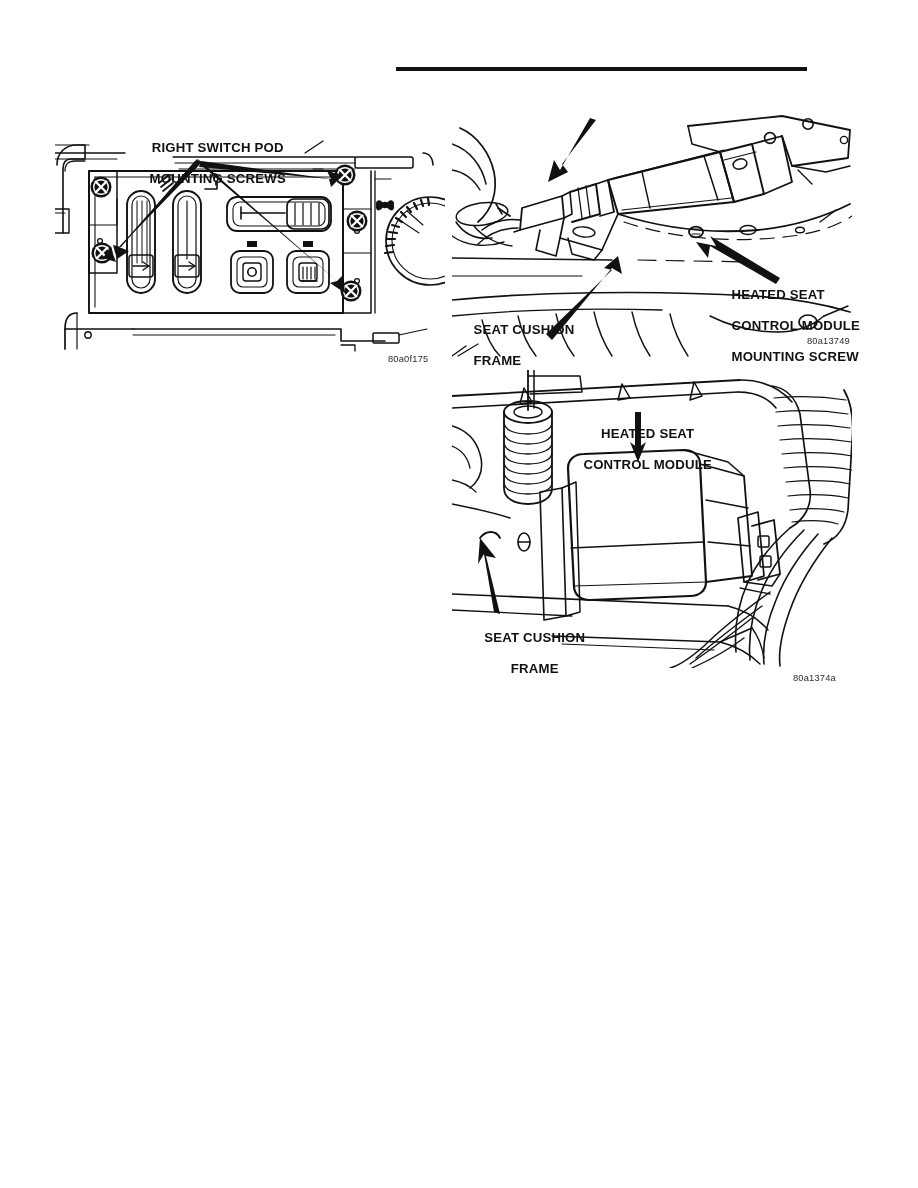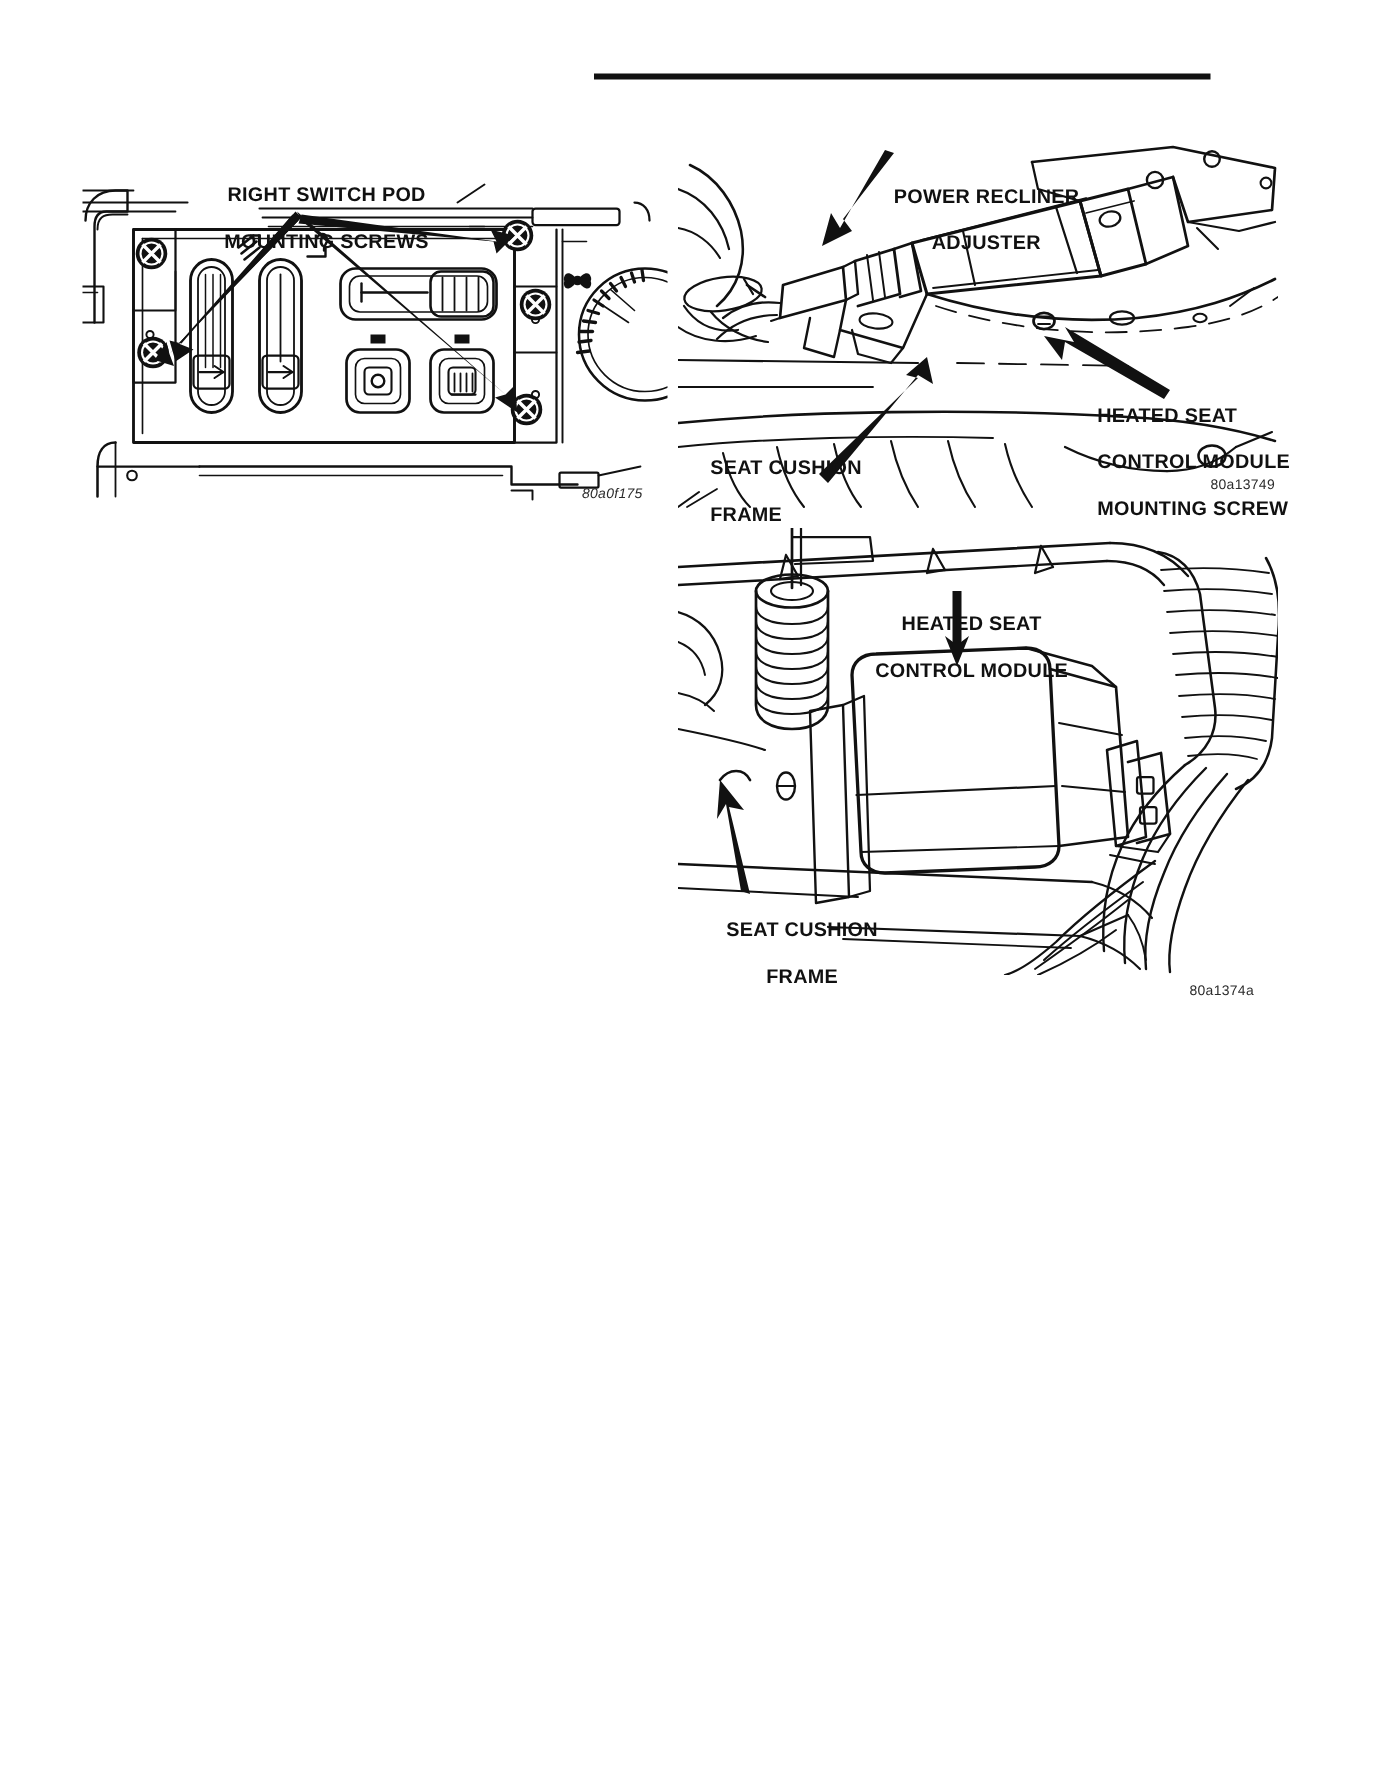--- a/index.html
+++ b/index.html
@@ -4,21 +4,21 @@
 <style>
   html,body{margin:0;padding:0;}
   body{
     width:918px;height:1188px;
     background:#ffffff;
     font-family:"Liberation Sans", sans-serif;
     position:relative;
     overflow:hidden;
     -webkit-font-smoothing:none;
   }
-  .page{position:absolute;inset:0;}
+  .page{position:absolute;inset:0;margin-top:18px;}
 
   
   .header-rule{
     position:absolute;left:396px;top:49px;width:411px;height:4px;
     background:#111111;
   }
 
   
   .figure{position:absolute;}
   .figure svg{display:block;}
@@ -219,21 +219,21 @@
 
         <path d="M146 52 L282 168 L275 170 L290 180 L288 162 L282 168 L143 46 Z"></path>
       </g>
     </svg>
   </div>
 
   <div class="callout c-center" style="left:110px;top:106px;width:200px;">
     <span>RIGHT SWITCH POD</span><br>
     <span>MOUNTING SCREWS</span>
   </div>
-  <div class="figcode" style="left:388px;top:324px;font-style:italic;">80a0f175</div>
+  <div class="figcode" style="left:388px;top:336px;">80a0f175</div>
 
   <div class="figure" style="left:452px;top:92px;">
     <svg width="400" height="248" viewBox="0 0 400 248" xmlns="http://www.w3.org/2000/svg">
       <g fill="none" stroke="#111111" stroke-width="1.6" stroke-linecap="round" stroke-linejoin="round">
 
         <path d="M8 18 C26 26 38 44 42 62 C46 82 40 100 26 112" stroke-width="1.7"></path>
         <path d="M0 34 C18 40 30 56 34 74" stroke-width="1.5"></path>
         <path d="M0 60 C12 62 22 70 28 80" stroke-width="1.4"></path>
 
         <ellipse cx="30" cy="104" rx="26" ry="11" transform="rotate(-8 30 104)" stroke-width="1.5"></ellipse>
@@ -311,24 +311,20 @@
 
         <path d="M138 8 L108 60 L102 50 L96 72 L116 62 L110 54 L144 10 Z"></path>
 
         <path d="M328 168 L258 126 L264 136 L244 132 L256 148 L258 136 L324 174 Z"></path>
 
         <path d="M94 224 L160 160 L152 158 L166 146 L170 164 L160 158 L100 230 Z"></path>
       </g>
     </svg>
   </div>
 
-  <div class="callout c-center" style="left:560px;top:107px;width:180px;">
-    <span>POWER RECLINER</span><br>
-    <span>ADJUSTER</span>
-  </div>
 
   <div class="callout c-left" style="left:716px;top:253px;width:160px;">
     <span>HEATED SEAT</span><br>
     <span>CONTROL MODULE</span><br>
     <span>MOUNTING SCREW</span>
   </div>
 
   <div class="callout c-left" style="left:458px;top:288px;width:150px;">
     <span>SEAT CUSHION</span><br>
     <span>FRAME</span>

